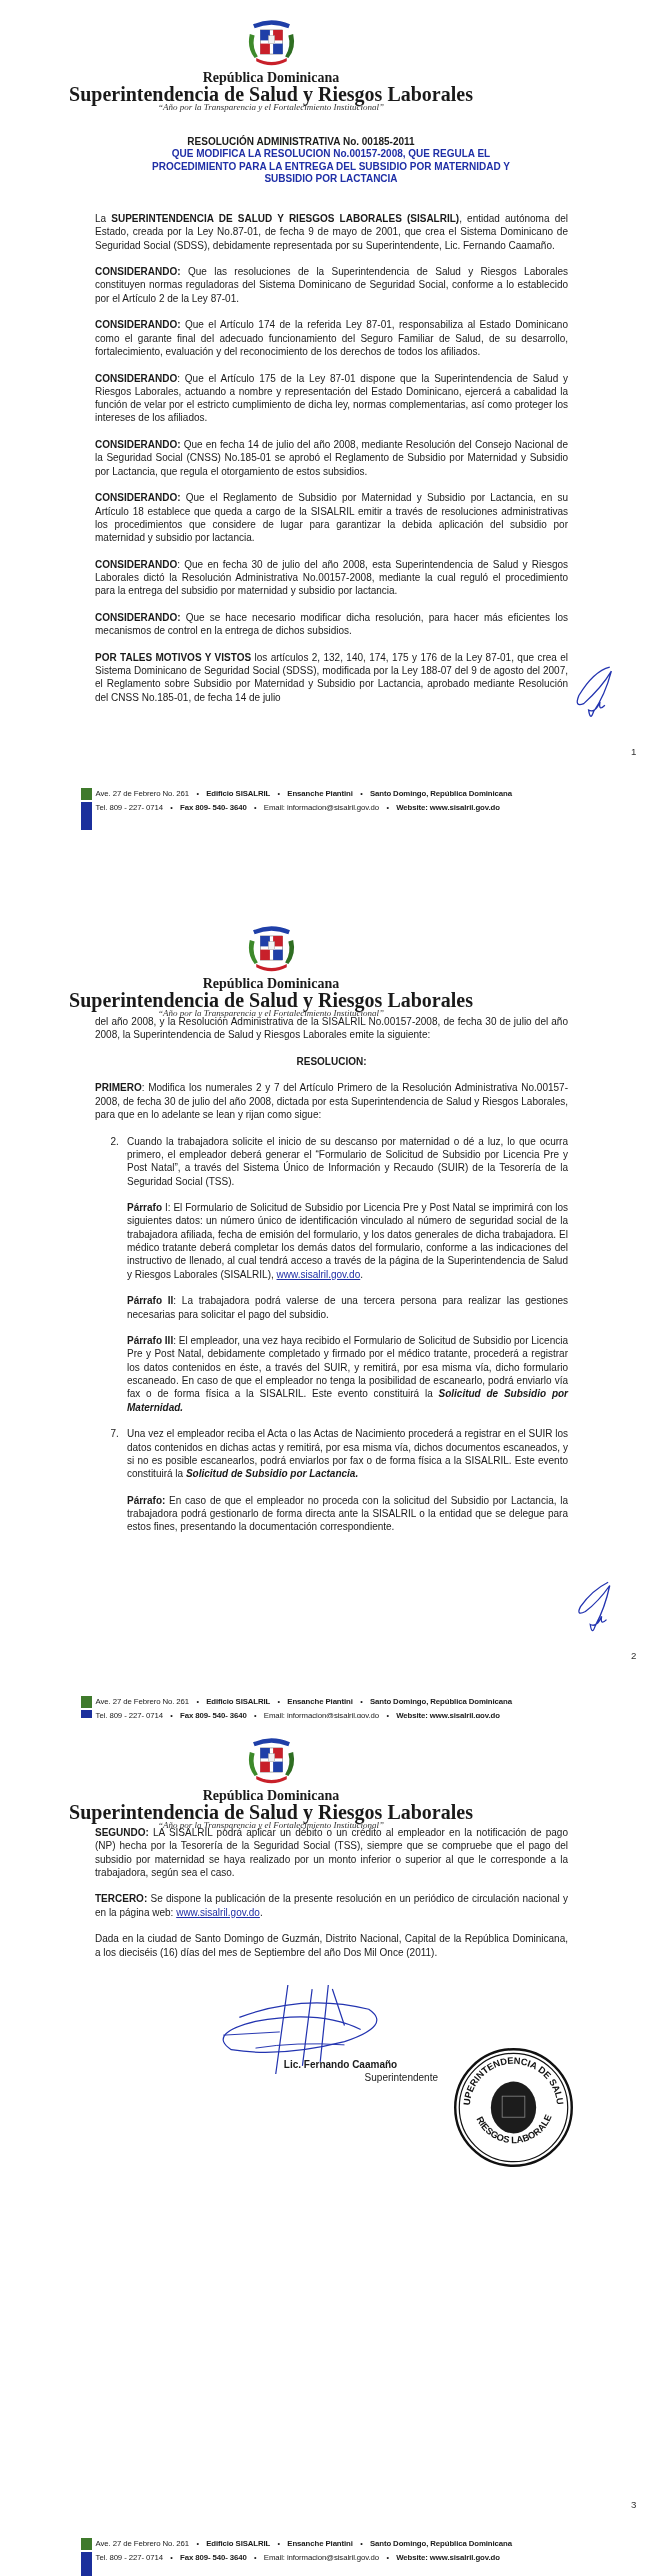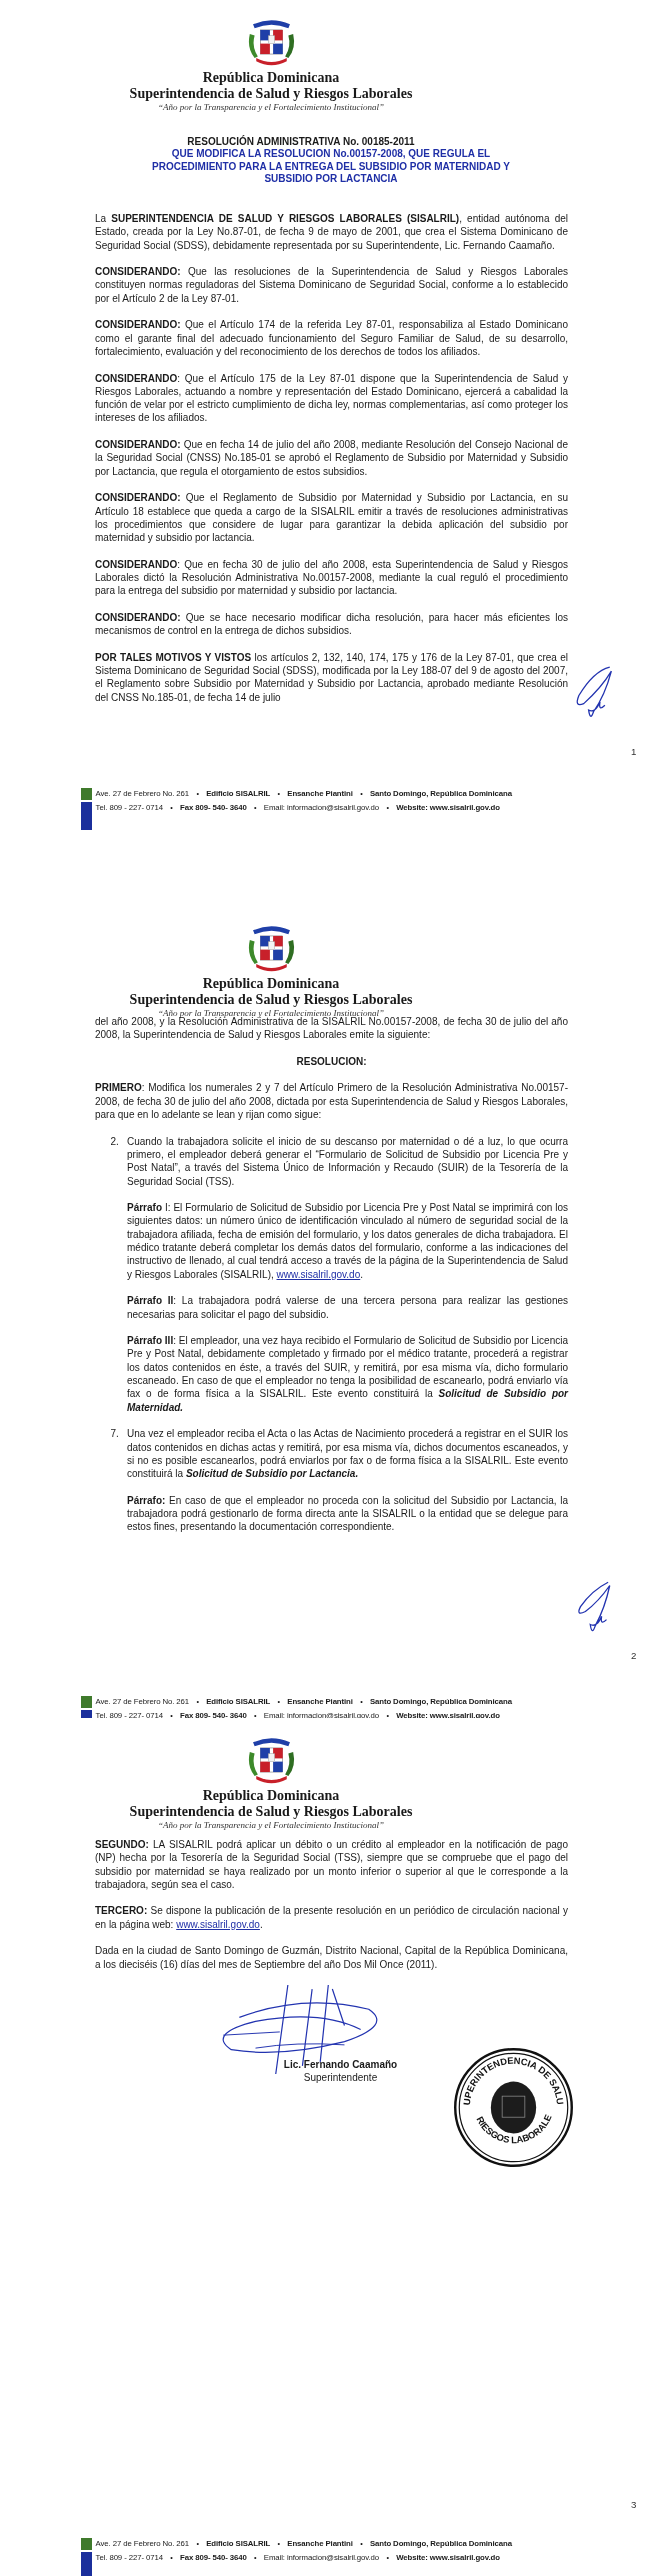--- a/index.html
+++ b/index.html
@@ -7,21 +7,21 @@
   body { font-family: "Liberation Sans", sans-serif; color: #1a1a1a; }
 
   .page { position: relative; width: 661px; background: #fff; overflow: hidden; }
   .page-1 { height: 859px; }
   .page-2 { height: 859px; }
   .page-3 { height: 858px; }
 
   .letterhead { position: absolute; left: 0; width: 542px; text-align: center; }
   .coat { display: block; margin: 0 auto; width: 53px; height: 52px; }
   .lh-country { font-family: "Liberation Serif", serif; font-weight: bold; font-size: 14px; line-height: 16px; margin-top: 1.6px; }
-  .lh-agency { font-family: "Liberation Serif", serif; font-weight: bold; font-size: 14px; line-height: 16px; }
+  .lh-agency { font-family: "Liberation Serif", serif; font-weight: bold; font-size: 20px; line-height: 16px; }
   .lh-motto { font-family: "Liberation Serif", serif; font-style: italic; font-size: 9px; line-height: 10.5px; color: #333; }
 
   .doc-title { position: absolute; left: 0; width: 602px; text-align: center; font-weight: bold; font-size: 10px; line-height: 12px; }
   .doc-subtitle { position: absolute; left: 122px; width: 418px; text-align: center; font-weight: bold; font-size: 10px; line-height: 12.6px; color: #1f2fa6; }
 
   .body { position: absolute; left: 95px; width: 473px; font-size: 10px; line-height: 13.3px; text-align: justify; }
   .body p { margin-bottom: 13.3px; }
   .body b { font-weight: bold; }
   .center-head { text-align: center !important; font-weight: bold; }
 
@@ -37,21 +37,21 @@
   .footer .sq-blue { position: absolute; left: 0; top: 13.8px; width: 11.3px; height: 28px; background: #1b2f9c; }
   .footer .f-line { position: absolute; left: 14.6px; font-size: 7.8px; line-height: 9.7px; white-space: nowrap; color: #1a1a1a; letter-spacing: -0.1px; }
   .footer .f-line-1 { top: 0.8px; }
   .footer .f-line-2 { top: 14.6px; }
   .footer .fb { font-weight: bold; }
   .footer .dot { display: inline-block; margin: 0 7.3px; font-size: 7.3px; }
 
   .sig-small { position: absolute; }
   .sign-block { position: absolute; left: 243px; width: 195px; text-align: center; }
   .signer-name { font-weight: bold; font-size: 10px; line-height: 13px; }
-  .signer-role { font-size: 10px; line-height: 13px; }
+  .signer-role { font-size: 10px; line-height: 13px; text-align: right; }
   .seal { position: absolute; }
 </style>
 </head>
 <body>
 
 <div class="page page-1">
   <div class="letterhead" style="top:16px;">
     <svg class="coat" viewBox="0 0 66 64">
       <path d="M10 10 Q33 0 56 10 L54 15 Q33 6 12 15 Z" fill="#1f3fa8"></path>
       <path d="M6 22 Q2 40 12 52 L16 50 Q8 38 12 24 Z" fill="#3d8a2a"></path>
@@ -175,21 +175,21 @@
       <rect x="19" y="34" width="12" height="13" fill="#c8202a"></rect>
       <rect x="35" y="34" width="12" height="13" fill="#1f3fa8"></rect>
       <rect x="29" y="24" width="8" height="10" fill="#f3f3f3" stroke="#888" stroke-width="0.5"></rect>
       <path d="M14 52 Q33 62 52 52 L52 56 Q33 66 14 56 Z" fill="#c8202a"></path>
     </svg>
     <div class="lh-country">República Dominicana</div>
     <div class="lh-agency">Superintendencia de Salud y Riesgos Laborales</div>
     <div class="lh-motto">“Año por la Transparencia y el Fortalecimiento Institucional”</div>
   </div>
 
-  <div class="body" style="top:120px;">
+  <div class="body" style="top:108px;">
     <p><b>SEGUNDO:</b><span> LA SISALRIL podrá aplicar un débito o un crédito al empleador en la notificación de pago (NP) hecha por la Tesorería de la Seguridad Social (TSS), siempre que se compruebe que el pago del subsidio por maternidad se haya realizado por un monto inferior o superior al que le corresponde a la trabajadora, según sea el caso.</span></p>
     <p><b>TERCERO:</b><span> Se dispone la publicación de la presente resolución en un periódico de circulación nacional y en la página web:  </span><a class="link">www.sisalril.gov.do</a><span>.</span></p>
     <p>Dada en la ciudad de Santo Domingo de Guzmán, Distrito Nacional, Capital de la República Dominicana, a los dieciséis (16) días del mes de Septiembre del año Dos Mil Once (2011).</p>
   </div>
 
   <svg class="sig-small" style="left:207px; top:267px; width:186px; height:89px;" viewBox="0 0 230 110">
     <path d="M40 40 Q120 10 200 30 Q230 50 170 70 Q90 90 30 80 Q0 60 60 45 Q140 30 190 55" fill="none" stroke="#2233b0" stroke-width="1.5"></path>
     <path d="M100 0 L85 110 M130 5 L118 100 M150 0 L140 95 M155 5 L170 50" fill="none" stroke="#2233b0" stroke-width="1.5"></path>
     <path d="M20 62 L90 58 M60 78 Q110 70 170 74" fill="none" stroke="#2233b0" stroke-width="1.2"></path>
   </svg>

